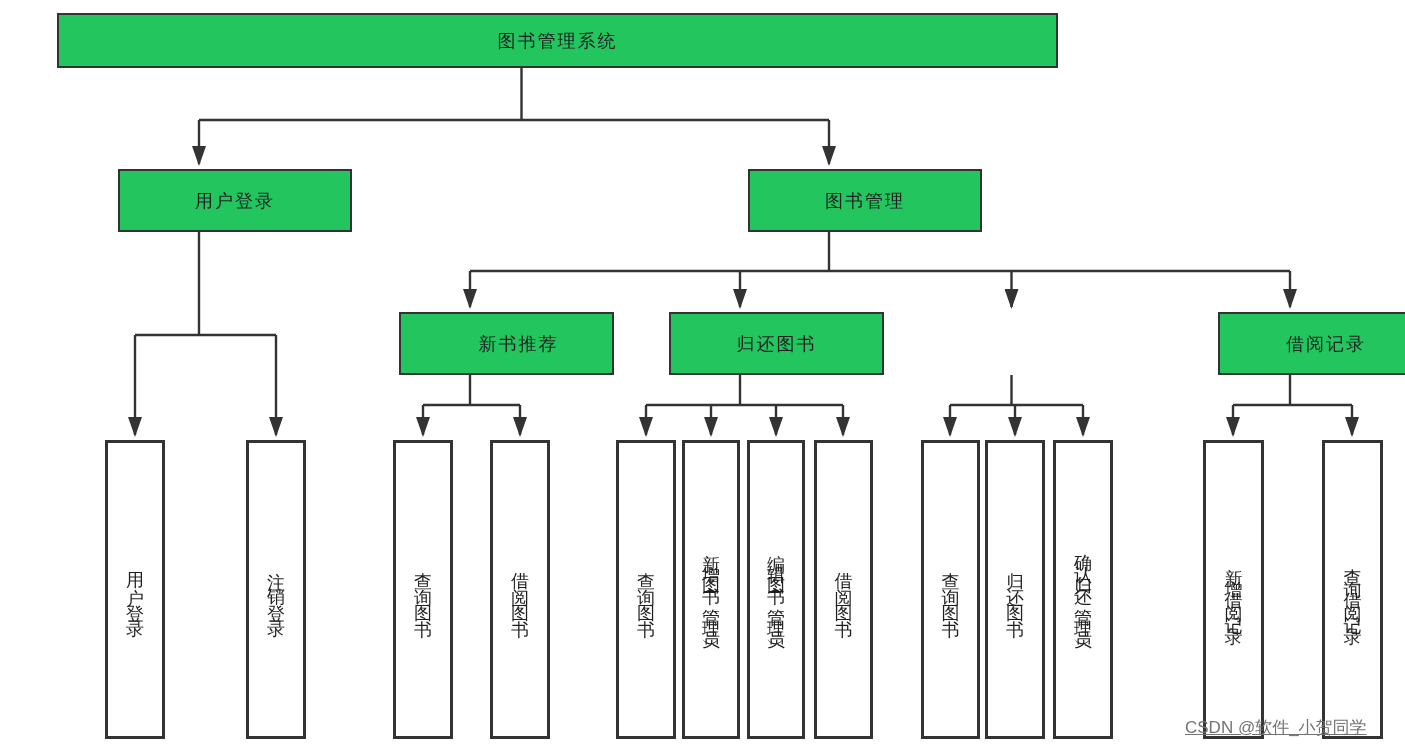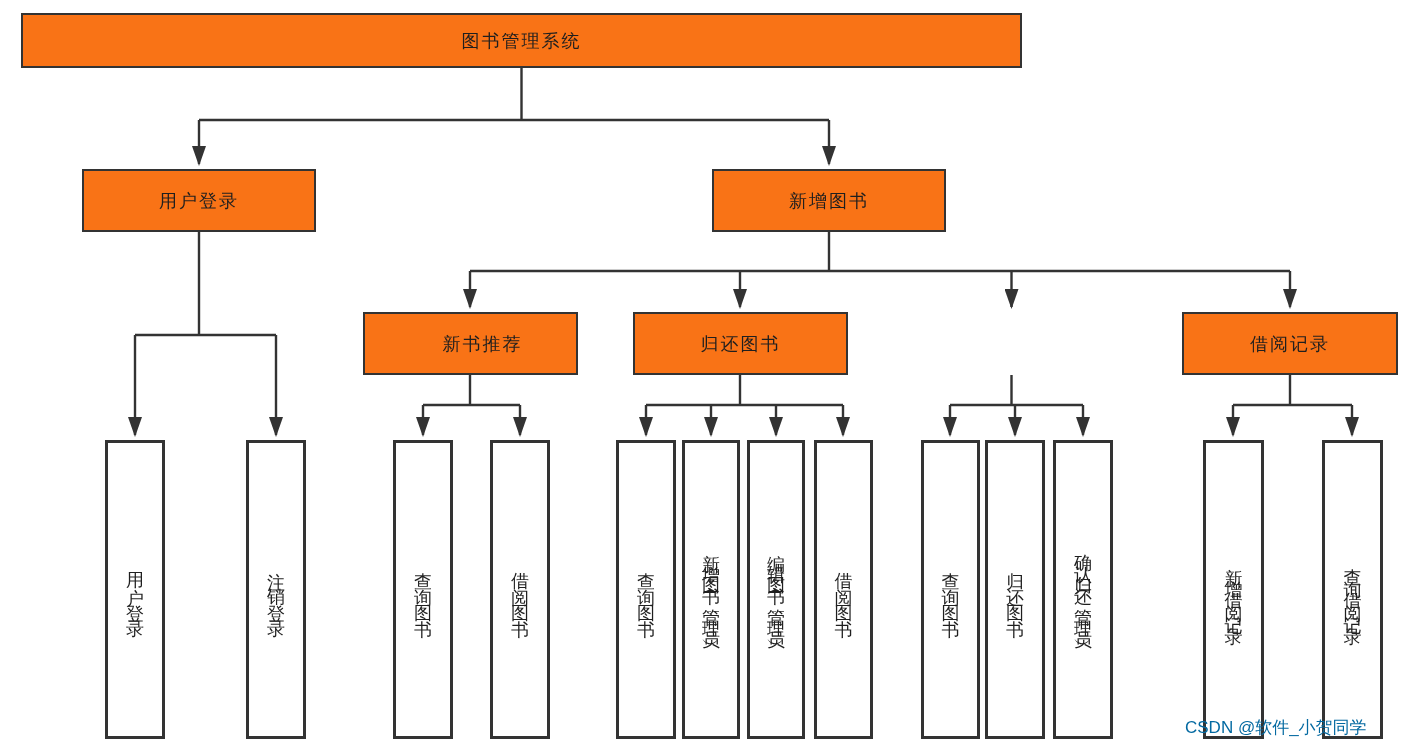--- a/index.html
+++ b/index.html
@@ -18,28 +18,29 @@
   #wires {
     position: absolute;
     left: 0; top: 0;
     width: 1405px;
     height: 747px;
   }
   .hbox {
     position: absolute;
     box-sizing: border-box;
     border: 2.5px solid #333333;
-    background: #f97316;
+    background: #22c55e;
     display: flex;
     align-items: center;
     justify-content: center;
     font-size: 18px;
     letter-spacing: 2px;
     color: #1f1f1f;
     white-space: nowrap;
+    margin-left: 36px;
   }
   .vbox {
     position: absolute;
     box-sizing: border-box;
     border: 3px solid #333333;
     background: #ffffff;
     top: 440px;
     height: 299px;
     display: flex;
     align-items: center;
@@ -52,23 +53,24 @@
   }
   .ls-wide   { letter-spacing: 16px; }
   .ls-mid    { letter-spacing: 12px; }
   .ls-narrow { letter-spacing: 11px; }
   #watermark {
     position: absolute;
     left: 1185px;
     top: 716px;
     width: 215px;
     font-size: 17px;
-    color: #0369a1;
+    color: #737373;
     white-space: nowrap;
     z-index: 5;
+    text-decoration: underline;
   }
 </style>
 </head>
 <body>
 
 <div id="canvas">
 
   <svg id="wires" viewBox="0 0 1405 747" xmlns="http://www.w3.org/2000/svg">
     <defs>
       <marker id="arrow" viewBox="0 0 20 14" refX="18" refY="7" markerWidth="20" markerHeight="14" markerUnits="userSpaceOnUse" orient="auto">
@@ -104,21 +106,21 @@
       <path marker-end="url(#arrow)" d="M1015,405 V435"></path>
       <path marker-end="url(#arrow)" d="M1083,405 V435"></path>
       <path marker-end="url(#arrow)" d="M1233,405 V435"></path>
       <path marker-end="url(#arrow)" d="M1352,405 V435"></path>
     </g>
   </svg>
 
   <div class="hbox" style="left:21px; top:13px; width:1001px; height:55px;">图书管理系统</div>
 
   <div class="hbox" style="left:82px; top:169px; width:234px; height:63px;">用户登录</div>
-  <div class="hbox" style="left:712px; top:169px; width:234px; height:63px;">新增图书</div>
+  <div class="hbox" style="left:712px; top:169px; width:234px; height:63px;">图书管理</div>
 
   <div class="hbox" style="left:363px; top:312px; width:215px; height:63px;padding-left:24px;">新书推荐</div>
   <div class="hbox" style="left:633px; top:312px; width:215px; height:63px;">归还图书</div>
   <div class="hbox" style="left:1182px; top:312px; width:216px; height:63px;">借阅记录</div>
 
   <div class="vbox ls-wide" style="left:105px; width:60px;">用户登录</div>
   <div class="vbox ls-wide" style="left:246px; width:60px;">注销登录</div>
   <div class="vbox ls-wide" style="left:393px; width:60px;">查询图书</div>
   <div class="vbox ls-wide" style="left:490px; width:60px;">借阅图书</div>
   <div class="vbox ls-wide" style="left:616px; width:60px;">查询图书</div>

